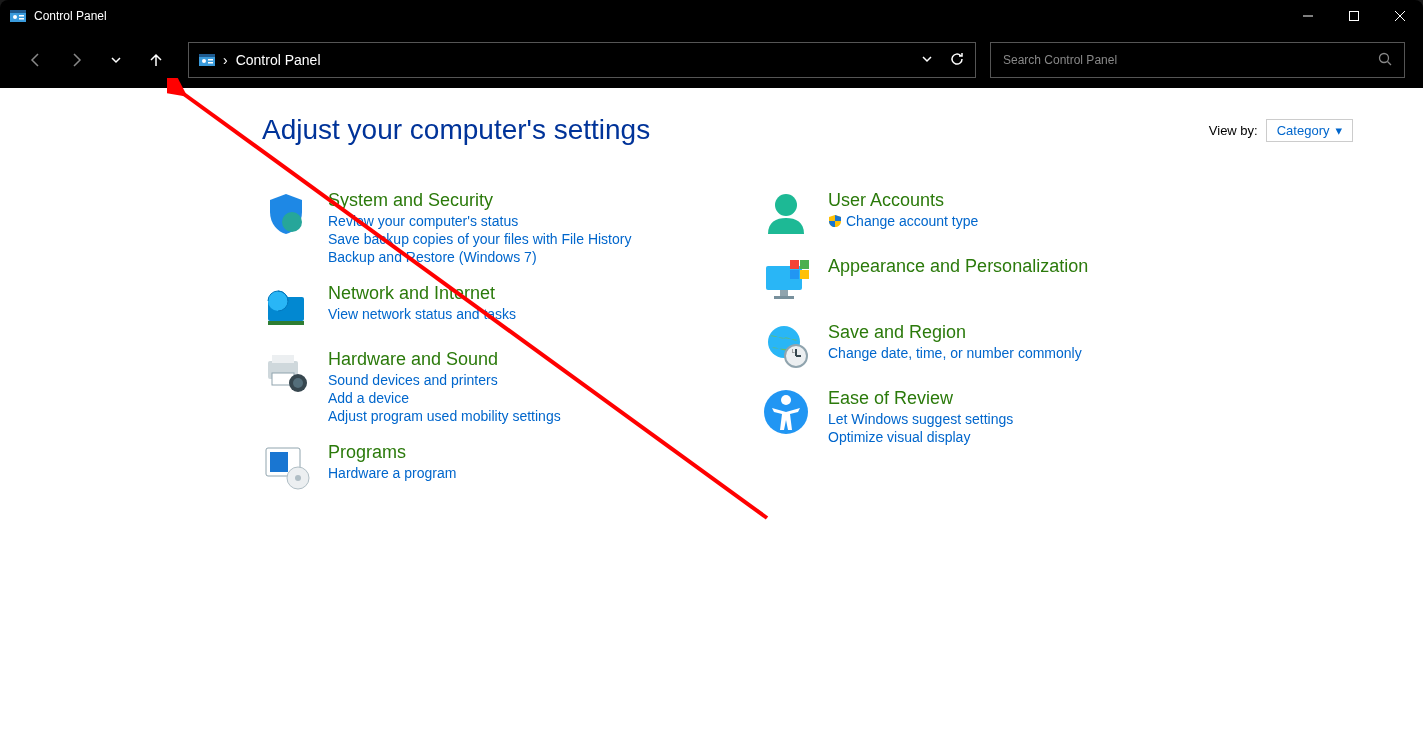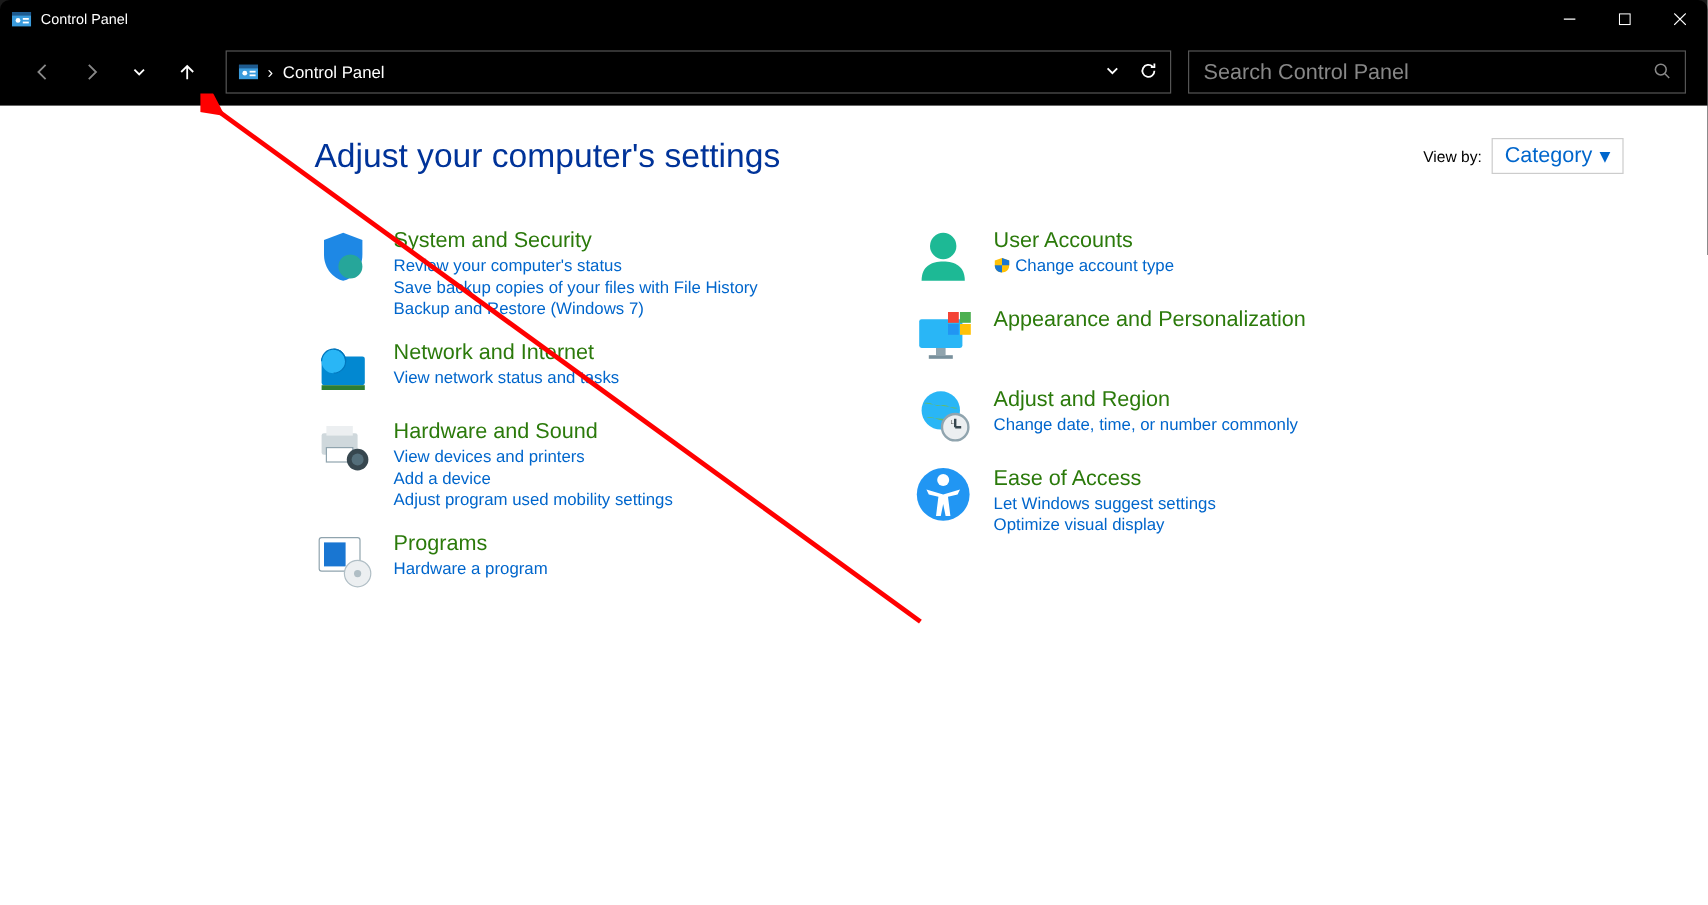--- a/index.html
+++ b/index.html
@@ -9,27 +9,27 @@
 .titlebar-left { display: flex; align-items: center; gap: 8px; font-size: 12px; }
 .titlebar-controls { display: flex; }
 .titlebar-btn { width: 46px; height: 32px; display: flex; align-items: center; justify-content: center; color: #fff; }
 .titlebar-btn svg { width: 10px; height: 10px; }
 .navbar { height: 56px; display: flex; align-items: center; padding: 0 18px; gap: 4px; }
 .nav-btn { width: 36px; height: 36px; display: flex; align-items: center; justify-content: center; color: #888; }
 .nav-btn.enabled { color: #fff; }
 .addressbar { flex: 1; height: 36px; border: 1px solid #555; display: flex; align-items: center; padding: 0 10px; color: #fff; font-size: 14px; gap: 8px; margin-left: 10px; margin-right: 10px; }
 .addressbar-right { margin-left: auto; display: flex; gap: 16px; align-items: center; }
 .searchbox { width: 415px; height: 36px; border: 1px solid #555; display: flex; align-items: center; padding: 0 12px; color: #888; font-size: 14px; }
-.searchbox input { flex: 1; background: transparent; border: none; outline: none; color: #fff; font-size: 18px; }
+.searchbox input { flex: 1; background: transparent; border: none; outline: none; color: #fff; font-size: 12px; }
 .searchbox input::placeholder { color: #888; }
 .content { flex: 1; background: #fff; overflow: auto; padding: 26px 40px; position: relative; }
 .content-header { display: flex; justify-content: space-between; align-items: center; margin-left: 222px; margin-right: 30px; }
 .page-title { color: #003399; font-size: 28px; font-weight: 400; }
 .viewby { font-size: 13px; display: flex; align-items: center; gap: 8px; }
-.viewby-select { border: 1px solid #ccc; padding: 3px 10px; color: #0066cc; font-size: 18px; display: flex; align-items: flex-start; gap: 6px; }
+.viewby-select { border: 1px solid #ccc; padding: 3px 10px; color: #0066cc; font-size: 13px; display: flex; align-items: flex-end; gap: 6px; }
 .categories { display: flex; gap: 80px; margin-left: 222px; margin-top: 44px; }
 .col { display: flex; flex-direction: column; gap: 18px; width: 420px; }
 .cat { display: flex; gap: 18px; }
 .cat-icon { width: 48px; height: 48px; flex-shrink: 0; display: flex; align-items: center; justify-content: center; }
 .cat-body { display: flex; flex-direction: column; gap: 2px; }
 .cat-title { color: #2b7a0b; font-size: 18px; font-weight: 400; }
 .cat-link { color: #0066cc; font-size: 14px; display: flex; align-items: center; gap: 4px; }
 .shield-badge { width: 14px; height: 14px; }
 .cp-icon-sm { width: 16px; height: 16px; display: inline-block; }
 .annotation-arrow { position: absolute; left: 175px; top: 80px; pointer-events: none; }
@@ -176,21 +176,21 @@
             <svg viewBox="0 0 48 48" width="48" height="48">
                 <rect x="6" y="12" width="30" height="18" rx="2" fill="#cfd8dc"></rect>
                 <rect x="10" y="6" width="22" height="8" fill="#eceff1"></rect>
                 <rect x="10" y="24" width="22" height="12" fill="#fff" stroke="#90a4ae"></rect>
                 <circle cx="36" cy="34" r="9" fill="#37474f"></circle>
                 <circle cx="36" cy="34" r="5" fill="#546e7a"></circle>
               </svg>
           </div>
           <div class="cat-body">
             <a class="cat-title">Hardware and Sound</a>
-            <a class="cat-link">View devices and printers</a>
+            <a class="cat-link">Sound devices and printers</a>
             <a class="cat-link">Add a device</a>
             <a class="cat-link">Adjust program used mobility settings</a>
           </div>
         </div>
 
         <div class="cat">
           <div class="cat-icon">
             <svg viewBox="0 0 48 48" width="48" height="48">
                 <rect x="4" y="6" width="34" height="28" rx="2" fill="#fff" stroke="#90a4ae"></rect>
                 <rect x="8" y="10" width="18" height="20" fill="#1976d2"></rect>
@@ -251,35 +251,35 @@
                 <circle cx="22" cy="20" r="16" fill="#29b6f6"></circle>
                 <path d="M8 14 C14 12 18 18 22 16 C28 14 30 20 36 18" fill="#66bb6a"></path>
                 <path d="M10 26 C16 24 20 30 26 28 C30 27 34 30 36 28" fill="#66bb6a"></path>
                 <circle cx="34" cy="34" r="11" fill="#eceff1" stroke="#90a4ae" stroke-width="2"></circle>
                 <line x1="34" y1="34" x2="34" y2="27" stroke="#37474f" stroke-width="2"></line>
                 <line x1="34" y1="34" x2="39" y2="34" stroke="#37474f" stroke-width="2"></line>
                 <text x="30" y="31" font-size="5" fill="#555">L</text>
               </svg>
           </div>
           <div class="cat-body">
-            <a class="cat-title">Adjust and Region</a>
+            <a class="cat-title">Save and Region</a>
             <a class="cat-link">Change date, time, or number commonly</a>
           </div>
         </div>
 
         <div class="cat">
           <div class="cat-icon">
             <svg viewBox="0 0 48 48" width="48" height="48">
                 <circle cx="24" cy="24" r="22" fill="#2196f3"></circle>
                 <circle cx="24" cy="12" r="5" fill="#fff"></circle>
                 <path d="M10 20 L24 24 L38 20 L36 24 L28 26 L30 42 L26 42 L24 32 L22 42 L18 42 L20 26 L12 24 Z" fill="#fff"></path>
               </svg>
           </div>
           <div class="cat-body">
-            <a class="cat-title">Ease of Access</a>
+            <a class="cat-title">Ease of Review</a>
             <a class="cat-link">Let Windows suggest settings</a>
             <a class="cat-link">Optimize visual display</a>
           </div>
         </div>
 
       </div>
     </div>
 
   </div>
 </div>

